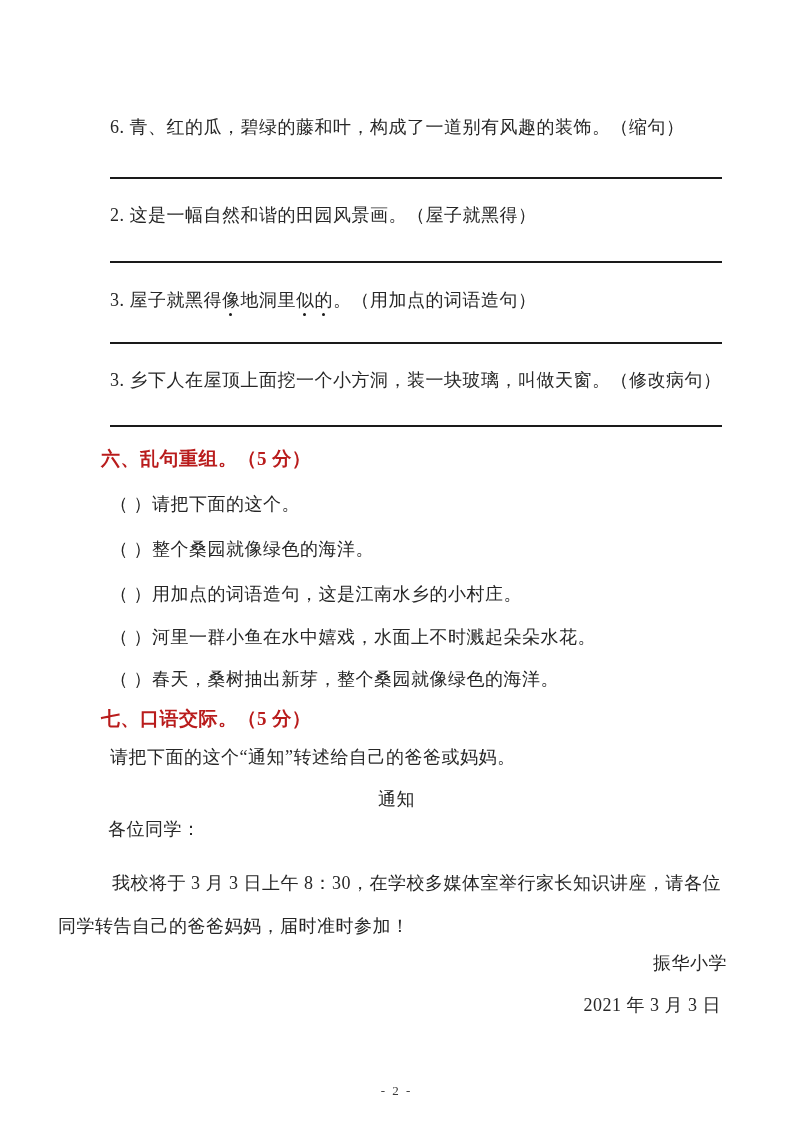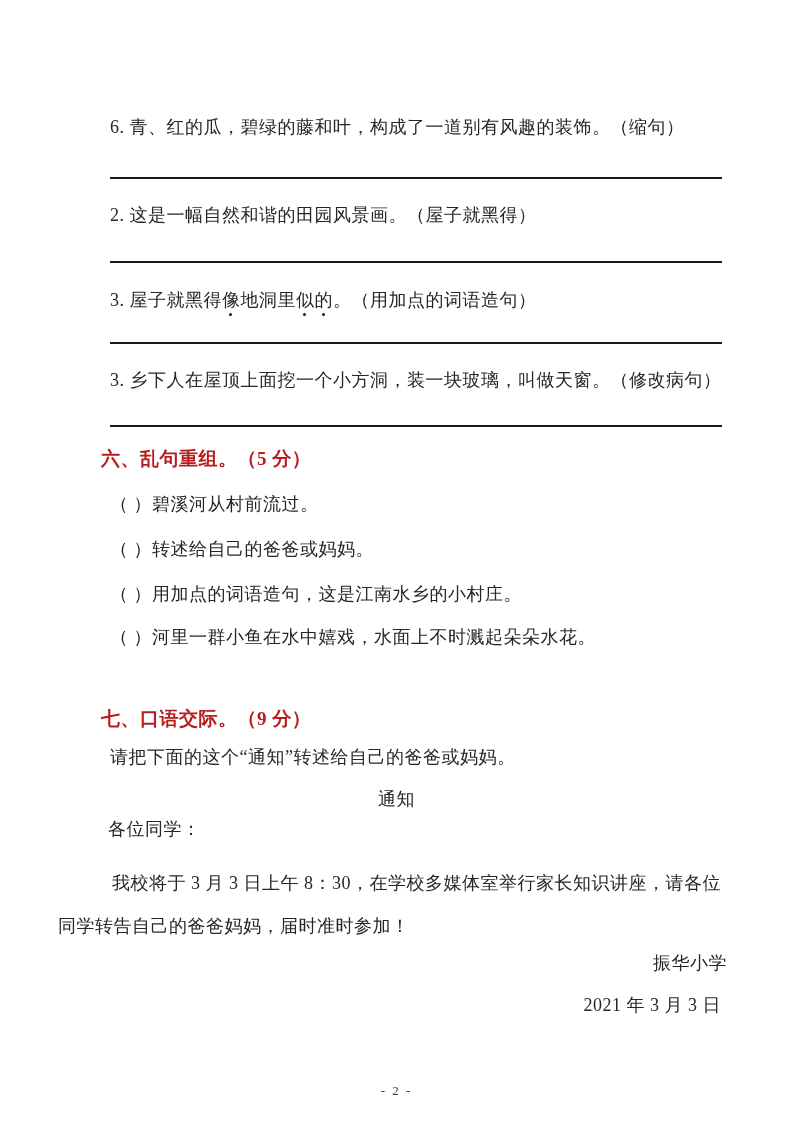--- a/index.html
+++ b/index.html
@@ -74,26 +74,27 @@
   <div class="line indent" style="top:202px"><span>2. 这是一幅自然和谐的田园风景画。</span><span>（屋子就黑得）</span></div>
   <div class="rule" style="top:261px"></div>
 
   <div class="line indent" style="top:287px"><span>3. 屋子就黑得</span><span class="em-dots"><span class="dc">像</span></span><span>地洞里</span><span class="em-dots"><span class="dc">似</span><span class="dc">的</span></span><span>。</span><span>（用加点的词语造句）</span></div>
   <div class="rule" style="top:342px"></div>
 
   <div class="line indent" style="top:367px"><span>3. 乡下人在屋顶上面挖一个小方洞，装一块玻璃，叫做天窗。</span><span>（修改病句）</span></div>
   <div class="rule" style="top:425px"></div>
 
   <div class="line heading" style="top:446px">六、乱句重组。（5 分）</div>
-  <div class="line indent" style="top:491px">（ ）碧溪河从村前流过。</div>
-  <div class="line indent" style="top:536px">（ ）转述给自己的爸爸或妈妈。</div>
+  <div class="line indent" style="top:491px">（ ）请把下面的这个。</div>
+  <div class="line indent" style="top:536px">（ ）整个桑园就像绿色的海洋。</div>
   <div class="line indent" style="top:581px">（ ）用加点的词语造句，这是江南水乡的小村庄。</div>
   <div class="line indent" style="top:624px">（ ）河里一群小鱼在水中嬉戏，水面上不时溅起朵朵水花。</div>
+  <div class="line indent" style="top:666px">（ ）春天，桑树抽出新芽，整个桑园就像绿色的海洋。</div>
 
-  <div class="line heading" style="top:706px">七、口语交际。（9 分）</div>
+  <div class="line heading" style="top:706px">七、口语交际。（5 分）</div>
   <div class="line indent" style="top:744px">请把下面的这个“通知”转述给自己的爸爸或妈妈。</div>
 
   <div class="line center" style="top:786px">通知</div>
   <div class="line" style="top:816px; left:108px">各位同学：</div>
   <div class="line" style="top:870px; left:112px">我校将于 3 月 3 日上午 8：30，在学校多媒体室举行家长知识讲座，请各位</div>
   <div class="line" style="top:913px; left:58px">同学转告自己的爸爸妈妈，届时准时参加！</div>
   <div class="line right-aligned" style="top:950px">振华小学</div>
   <div class="line right-aligned" style="top:992px; right:72px">2021 年 3 月 3 日</div>
 
   <div class="line center footer-num" style="top:1078px">- 2 -</div>

